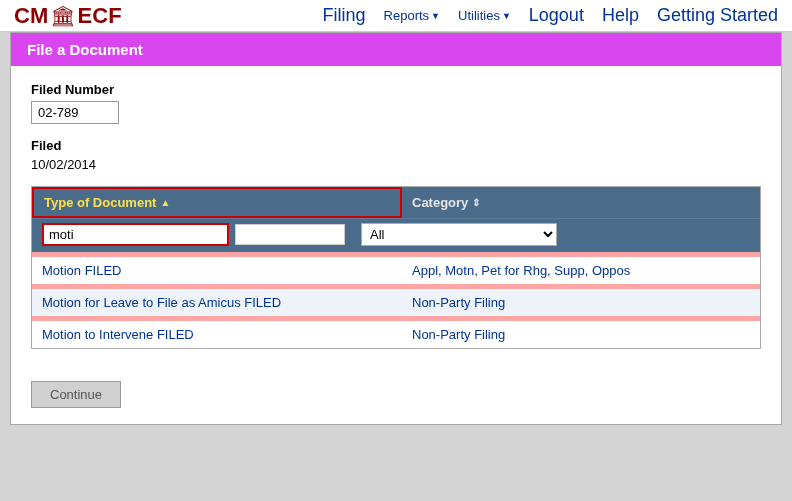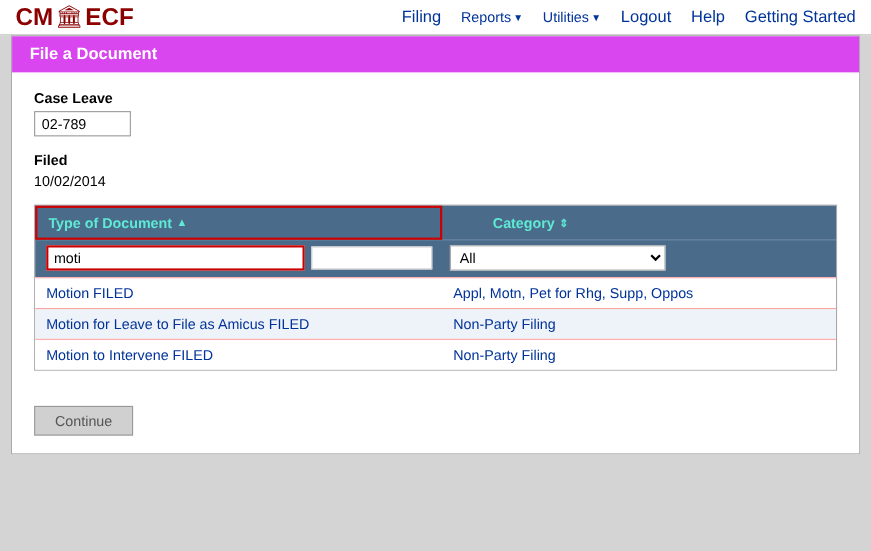--- a/index.html
+++ b/index.html
@@ -27,21 +27,21 @@
       flex: 1;
     }
     #nav-links {
       display: flex;
       gap: 18px;
       align-items: center;
     }
     .nav-link {
       color: #003399;
       text-decoration: none;
-      font-size: 15px;
+      font-size: 18px;
       cursor: pointer;
     }
     .nav-dropdown {
       display: flex;
       align-items: center;
       gap: 2px;
       color: #003399;
       cursor: pointer;
       font-size: 13px;
     }
@@ -109,59 +109,58 @@
     }
 
     #doc-table-header {
       display: flex;
       background: #4a6b8a;
     }
 
     .col-type {
       flex: 0 0 370px;
       padding: 6px 10px;
-      color: #5eead4;
+      color: #fde047;
       font-weight: bold;
       font-size: 13px;
       display: flex;
       align-items: center;
       gap: 4px;
       border: 2px solid #cc0000;
     }
 
     .col-category {
       flex: 1;
       padding: 6px 10px;
-      color: #5eead4;
+      color: #e5e5e5;
       font-weight: bold;
       font-size: 13px;
       display: flex;
       align-items: center;
       gap: 4px;
-      margin-left: 36px;
     }
 
     .sort-arrow {
       font-size: 10px;
     }
 
     #filter-row {
       display: flex;
       background: #4a6b8a;
       padding: 4px 10px 6px 10px;
       gap: 6px;
       align-items: center;
       border-top: 1px solid #5a7b9a;
     }
 
     #filter-type-input {
       border: 2px solid #cc0000;
       padding: 2px 5px;
       font-size: 13px;
-      width: 235px;
+      width: 187px;
       background: #fff;
       color: #000;
     }
 
     #filter-type-input2 {
       border: 1px solid #ccc;
       padding: 2px 5px;
       font-size: 13px;
       width: 110px;
       background: #fff;
@@ -180,21 +179,21 @@
       padding: 2px 4px;
       font-size: 13px;
       border: 1px solid #aaa;
       background: #fff;
       color: #000;
     }
 
     
     .doc-row {
       display: flex;
-      border-top: 1px solid #fca5a5;
+      border-top: 5px solid #fca5a5;
       background: #fff;
     }
 
     .doc-row:nth-child(even) {
       background: #eef3f9;
     }
 
     .doc-row-type {
       flex: 0 0 370px;
       padding: 6px 10px;
@@ -266,21 +265,21 @@
 
 <div id="outer">
   <div id="content-box">
 
     <div id="page-header">
       <span>File a Document</span>
     </div>
 
     <div id="form-content">
 
-      <div class="field-label">Case Leave</div>
+      <div class="field-label">Filed Number</div>
       <div class="case-number-row">
         <input type="text" id="case-number-input" value="02-789" style="">
       </div>
 
       <div class="filed-section">
         <div class="field-label">Filed</div>
         <div class="field-value">10/02/2014</div>
       </div>
 
       <div id="doc-table-container">

